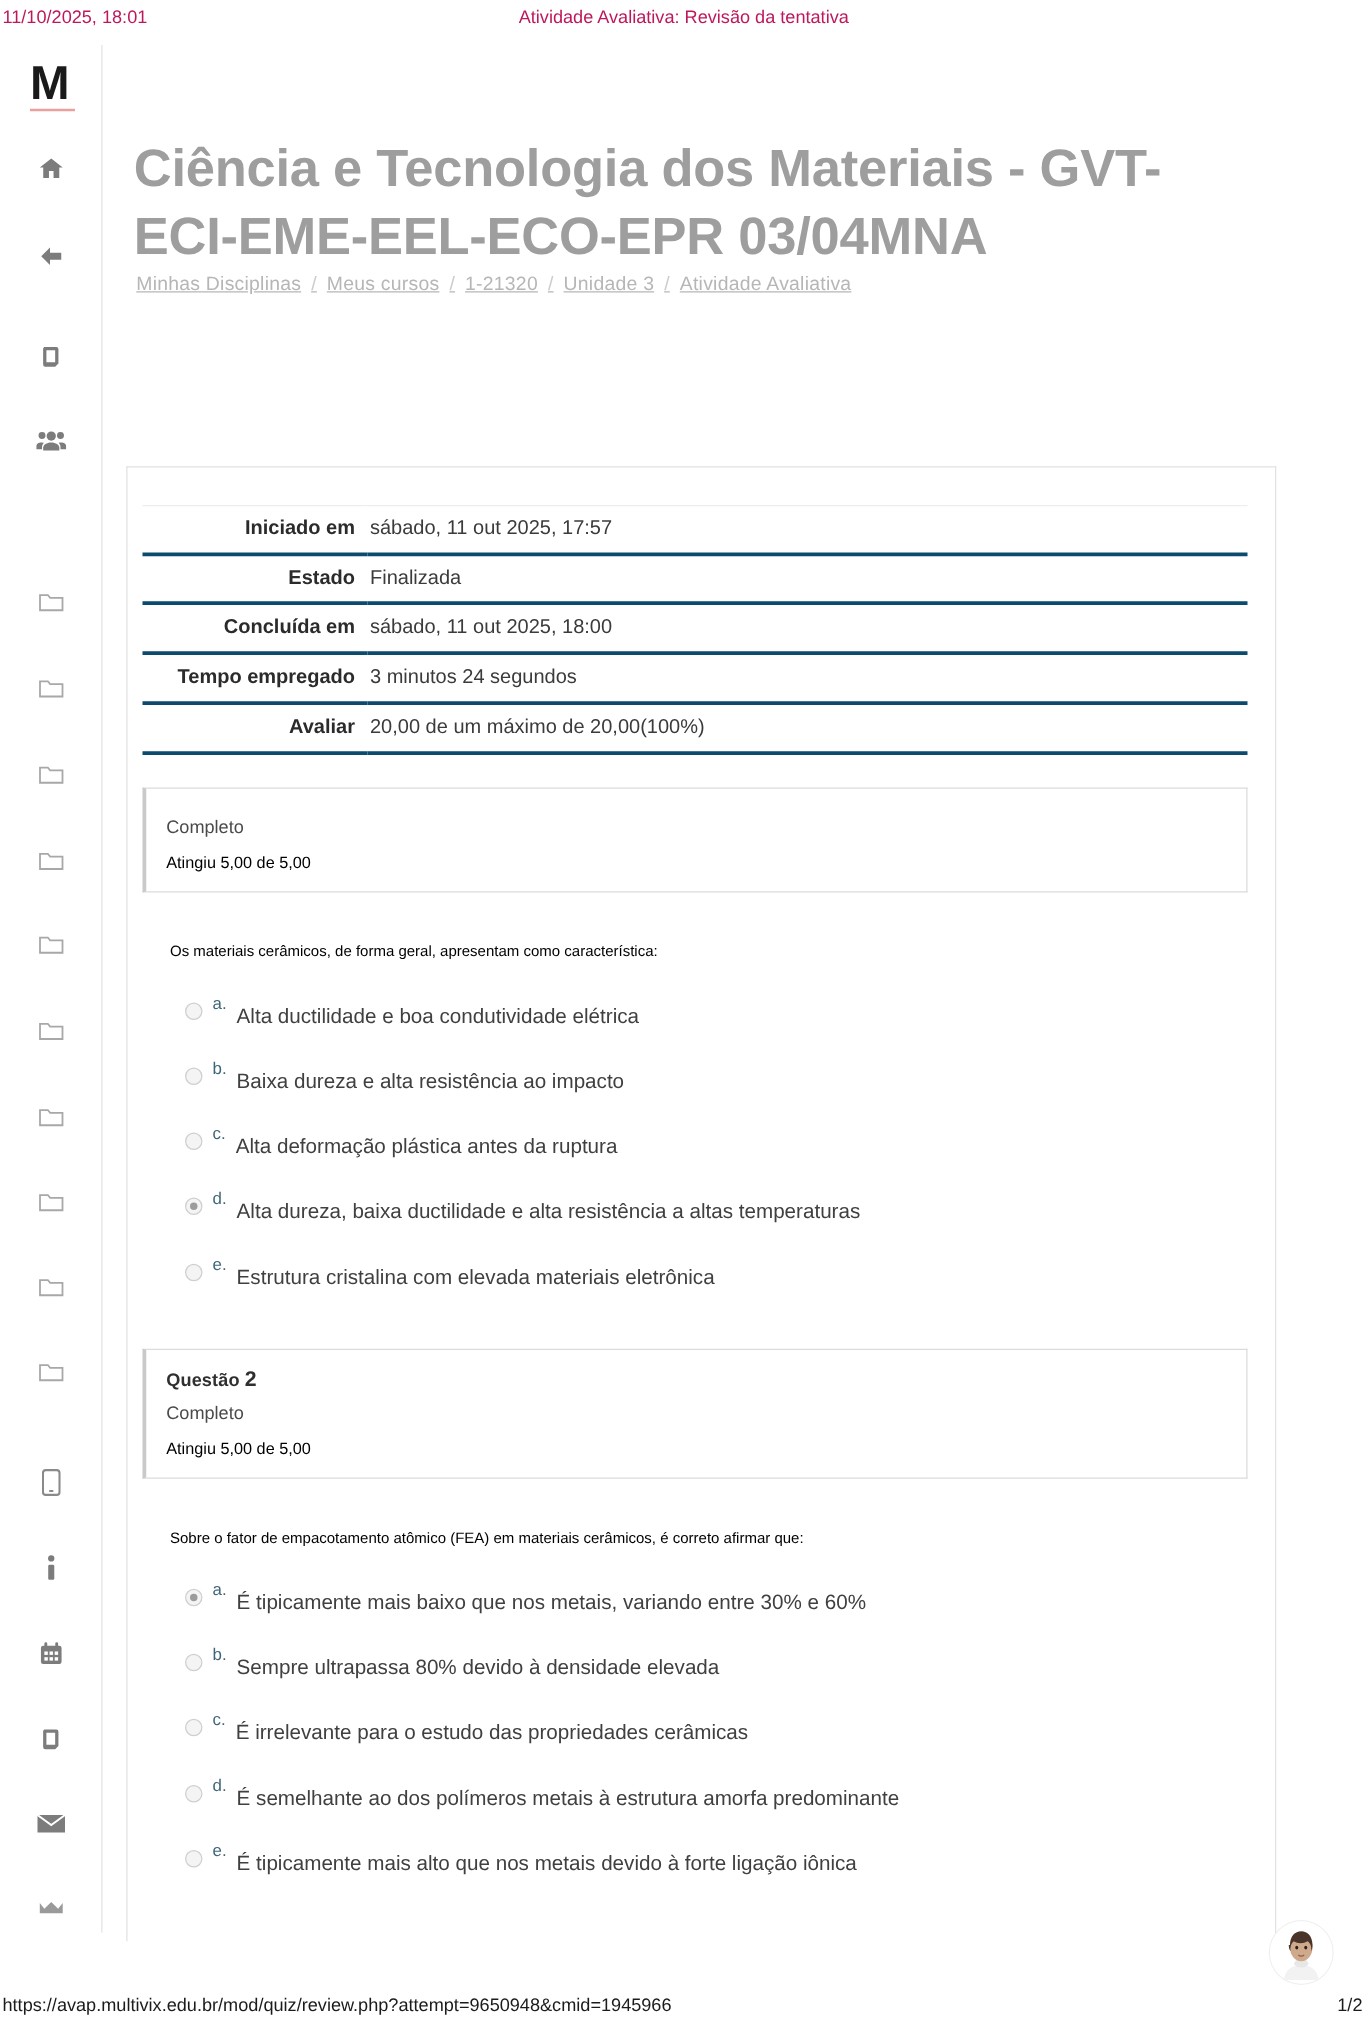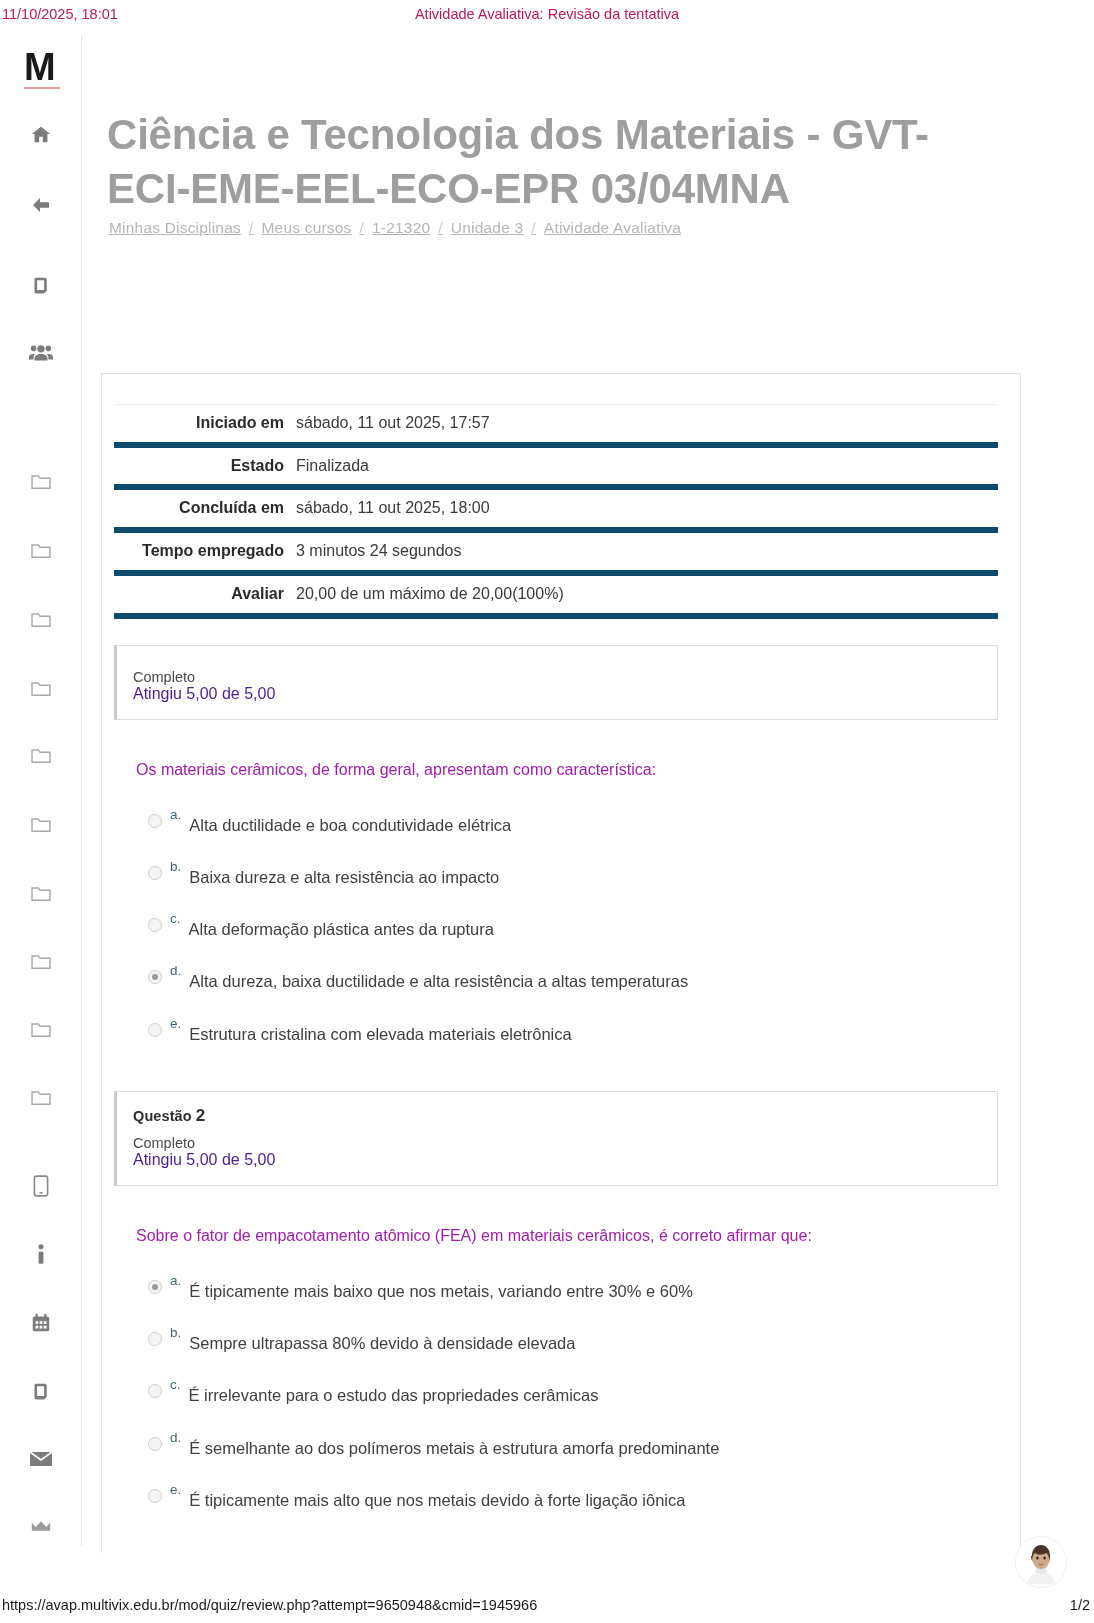--- a/index.html
+++ b/index.html
@@ -82,21 +82,21 @@
     border-top: 1px solid #e2e2e2;
     background: #fff;
   }
 
   .info-table {
     margin: 30px 12px 0 12px;
     width: 884px;
     border-collapse: collapse;
     font-size: 16px;
   }
-  .info-table tr { border-bottom: 6px solid #0c4a6e; }
+  .info-table tr { border-bottom: 3px solid #0c4a6e; }
   .info-table tr:first-child { border-top: 1px solid #ededed; }
   .info-table th {
     width: 180px;
     text-align: right; vertical-align: top;
     padding: 7px 10px 7px 0;
     font-weight: 700; color: #2b2b2b;
     line-height: 1.42;
   }
   .info-table td {
     text-align: left; vertical-align: top;
@@ -112,25 +112,25 @@
     border-left: 3px solid #c9c9c9;
     padding: 14px 16px 16px 16px;
     background: #fff;
   }
   .q-num {
     font-size: 14.5px; font-weight: 700; color: #2f2f2f;
     letter-spacing: .1px;
   }
   .q-num b { font-size: 17px; font-weight: 700; }
   .q-state { margin-top: 9px; font-size: 14.5px; color: #4a4a4a; }
-  .q-grade { margin-top: 0; font-size: 16px; color: #4c1d95; }
+  .q-grade { margin-top: 12px; font-size: 13px; color: #000000; }
 
   .q-body { padding: 38px 0 0 22px; }
   .q-text {
-    font-size: 16px; color: #a21caf; line-height: 1.5;
+    font-size: 12px; color: #000000; line-height: 1.5;
     margin-bottom: 24px;
   }
   .answers { list-style: none; }
   .answer {
     display: flex; align-items: flex-start;
     gap: 8px;
     margin: 0 0 22px 12px;
     min-height: 28px;
   }
   .radio {

